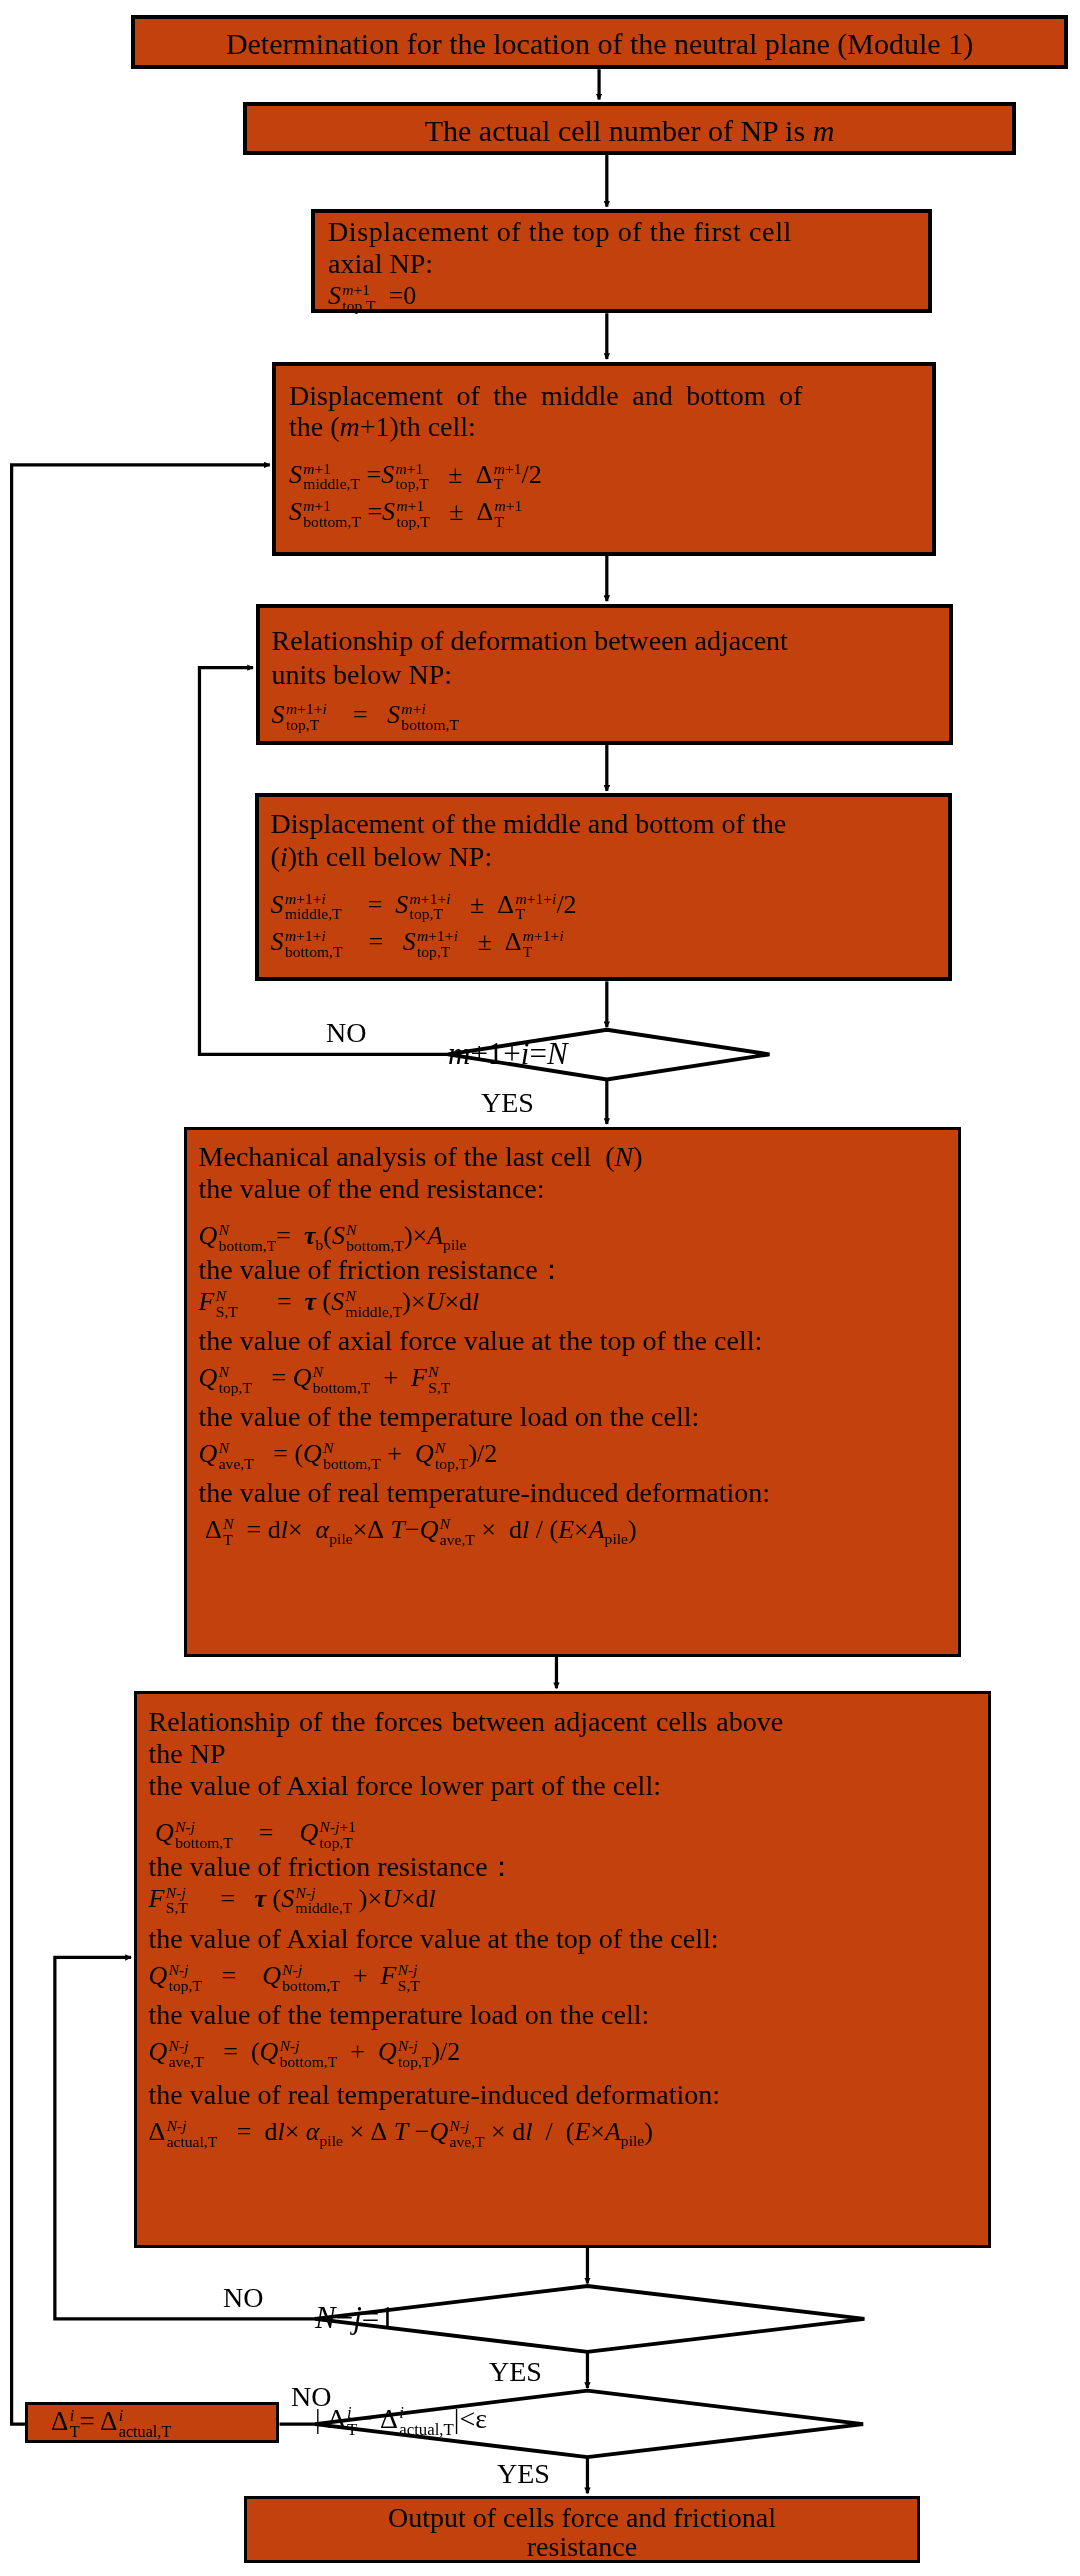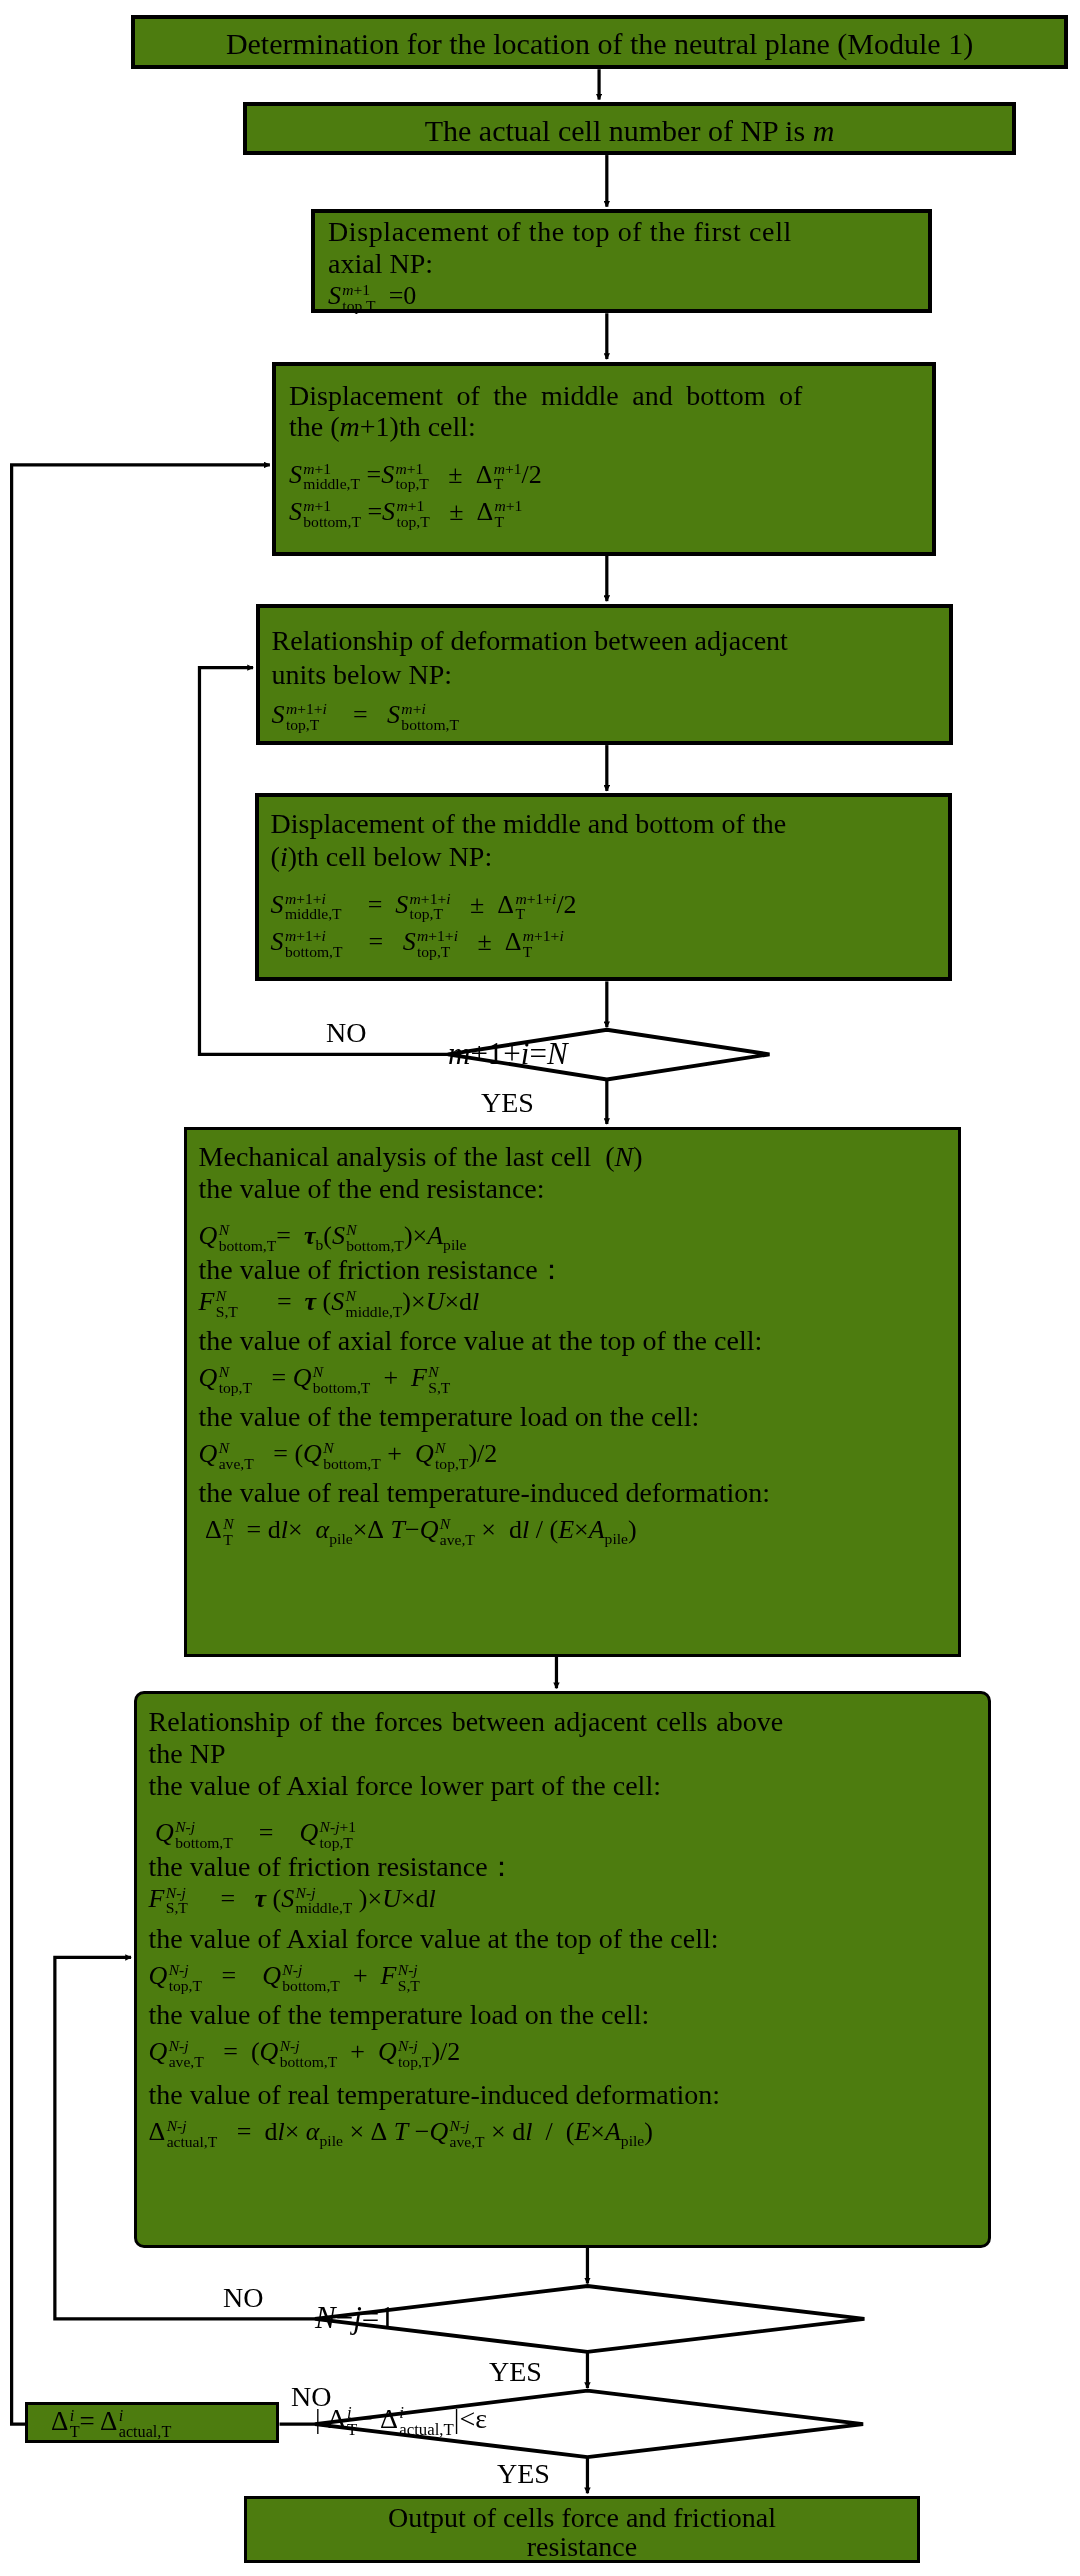--- a/index.html
+++ b/index.html
@@ -1,19 +1,19 @@
 <!DOCTYPE html>
 <html style="font-size:10.3px"><head>
 <meta charset="utf-8">
 <style>
   html, body { margin: 0; padding: 0; background: #ffffff; }
   body { width: 1080px; height: 2576px; position: relative; overflow: hidden;
          font-family: "Liberation Serif", "DejaVu Serif", serif; color: #000; }
   svg.wires { position: absolute; left: 0; top: 0; width: 1080px; height: 2576px; }
-  .box { position: absolute; box-sizing: border-box; border: 4.5px solid #000; background: #4d7c0f; }
+  .box { position: absolute; box-sizing: border-box; border: 4.5px solid #000; background: #c2410c; }
   .box.thin { border-width: 3.9px; }
   .txt { position: absolute; white-space: nowrap; font-size: 28px; line-height: 1.15; }
   .center { text-align: center; left: 0; right: 0; }
   .lines { position: absolute; left: 19.4px; right: 13px; font-size: 28px; line-height: 1; }
   .lines .ln { white-space: nowrap; margin: 0; }
   .lines .gap { height: 15.5px; }
   .eq { font-size: 26px; padding-top: 3.9px; padding-bottom: 2.6px; }
   .eq i { font-style: italic; }
   sub, sup { font-size: 60%; }
   .ss { display: inline-flex; flex-direction: column; vertical-align: middle; line-height: 1; font-size: 60%; margin-left: 1.3px; }
@@ -221,21 +221,21 @@
           <span><i>N</i></span>
           <span>T</span>
         </span>&nbsp;&nbsp;=&nbsp;d<i>l</i>×&nbsp;&nbsp;<i>α</i><sub>pile</sub>×Δ&nbsp;<i>T</i>−<i>Q</i><span class="ss">
           <span><i>N</i></span>
           <span>ave,T</span>
         </span>&nbsp;×&nbsp;&nbsp;d<i>l</i>&nbsp;/&nbsp;(<i>E</i>×<i>A</i><sub>pile</sub>)
     </div>
   </div>
 </div>
 
-<div class="box thin" style="left:134px;top:1691px;width:857px;height:557px;border-radius:10px;">
+<div class="box thin" style="left:134px;top:1691px;width:857px;height:557px;">
   <div class="lines" style="top:14px;left:11.6px;">
     <div class="ln" style="word-spacing:1.9px;">Relationship of the forces between adjacent cells above</div>
     <div class="ln" style="margin-top:3.9px;">the NP</div>
     <div class="ln" style="margin-top:3.9px;">the value of Axial force lower part of the cell:</div>
     <div class="gap"></div>
     <div class="ln eq">
       &nbsp;<i>Q</i><span class="ss">
           <span><i>N-j</i></span>
           <span>bottom,T</span>
         </span>&nbsp;&nbsp;&nbsp;&nbsp;=&nbsp;&nbsp;&nbsp;&nbsp;<i>Q</i><span class="ss">

